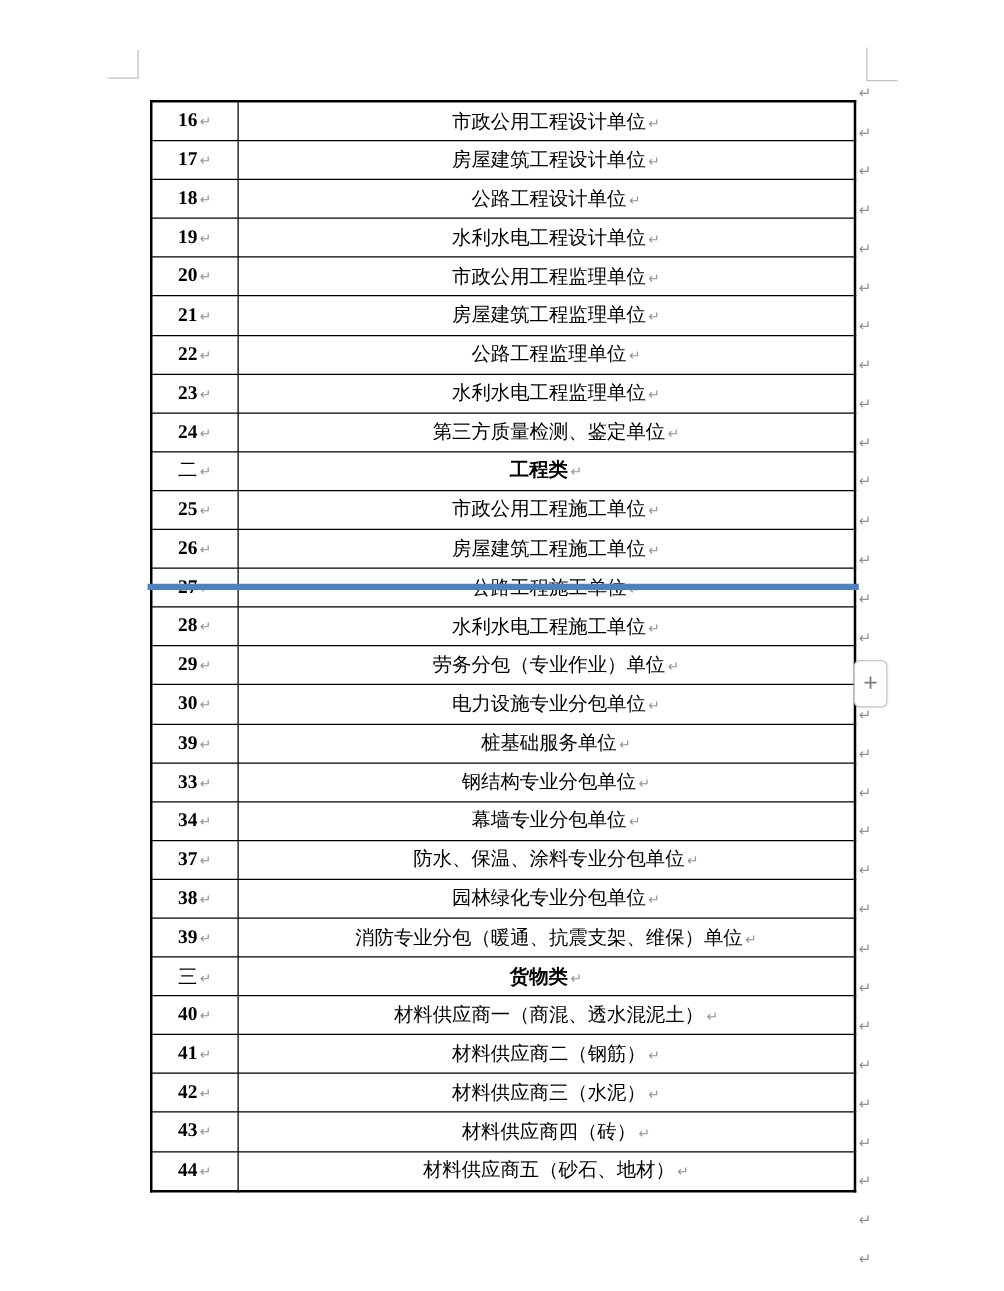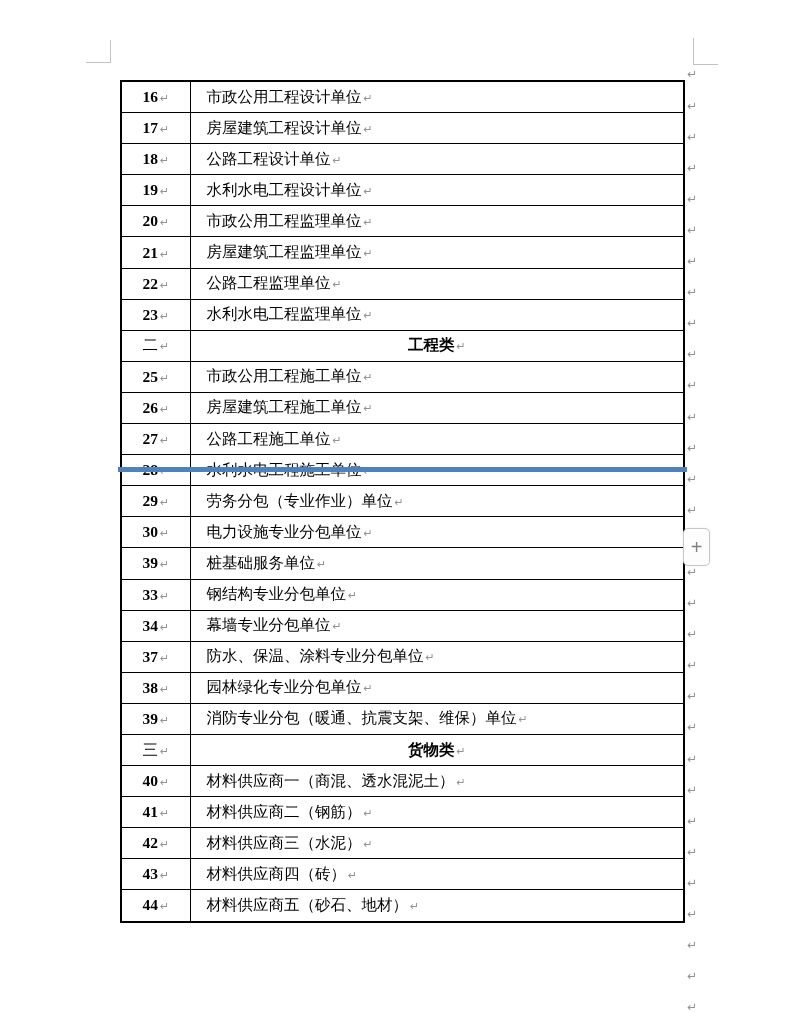--- a/index.html
+++ b/index.html
@@ -30,21 +30,21 @@
   .doc-table td{
     border:1px solid var(--border-black);
     height:30.1px;vertical-align:middle;
     font-size:15.5px;color:#000;padding:0;
     white-space:nowrap;overflow:hidden;
   }
   col.col-num{width:69px;}
   col.col-text{width:494px;}
   td.num-cell{text-align:center;font-weight:bold;}
   td.num-cell.cjk{font-weight:normal;}
-  td.item-cell{text-align:left;padding-left:16px;}
+  td.item-cell{text-align:center;padding-left:16px;}
   td.section-cell{text-align:center;font-weight:bold;margin-left:32px;}
   .pmark{
     font-size:11px;color:var(--mark-gray);
     font-weight:normal;margin-left:2px;
     font-family:"DejaVu Sans",sans-serif;
   }
   
   .row-end-mark{
     position:absolute;left:687px;
     font-size:12px;color:var(--mark-gray);line-height:1;
@@ -105,20 +105,24 @@
           <td class="num-cell"><span>21</span><span class="pmark">↵</span></td>
           <td class="item-cell"><span>房屋建筑工程监理单位</span><span class="pmark">↵</span></td>
         </tr>
         <tr>
           <td class="num-cell"><span>22</span><span class="pmark">↵</span></td>
           <td class="item-cell"><span>公路工程监理单位</span><span class="pmark">↵</span></td>
         </tr>
         <tr>
           <td class="num-cell"><span>23</span><span class="pmark">↵</span></td>
           <td class="item-cell"><span>水利水电工程监理单位</span><span class="pmark">↵</span></td>
+        </tr>
+        <tr>
+          <td class="num-cell"><span>24</span><span class="pmark">↵</span></td>
+          <td class="item-cell"><span>第三方质量检测、鉴定单位</span><span class="pmark">↵</span></td>
         </tr>
         <tr>
           <td class="num-cell cjk"><span>二</span><span class="pmark">↵</span></td>
           <td class="section-cell"><span>工程类</span><span class="pmark">↵</span></td>
         </tr>
         <tr>
           <td class="num-cell"><span>25</span><span class="pmark">↵</span></td>
           <td class="item-cell"><span>市政公用工程施工单位</span><span class="pmark">↵</span></td>
         </tr>
         <tr>

